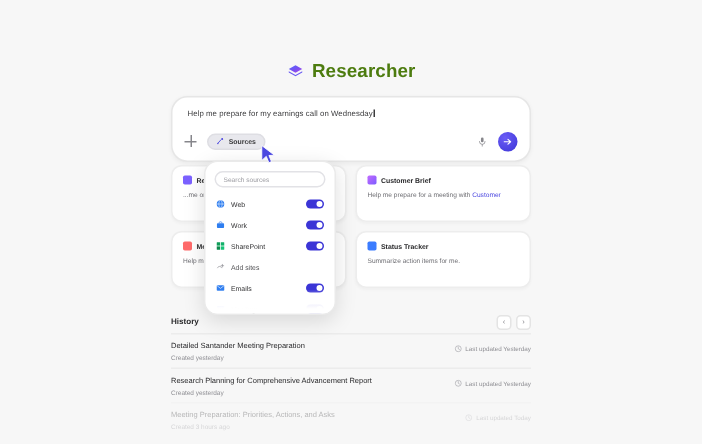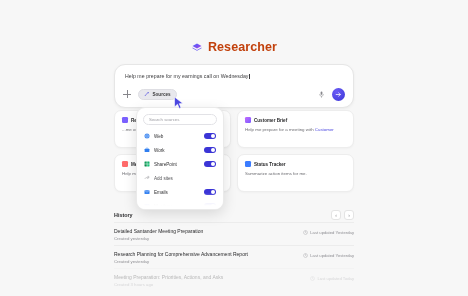--- a/index.html
+++ b/index.html
@@ -10,21 +10,21 @@
     overflow: hidden;
   }
   #app { position: relative; width: 468px; height: 296px; }
 
   
   .title-row {
     position: absolute; left: 0; top: 40px; width: 468px;
     display: flex; align-items: center; justify-content: center; gap: 5px;
   }
   .gem-icon { width: 12px; height: 12px; display: block; }
-  .title-text { font-size: 12.5px; font-weight: bold; color: #c2410c; letter-spacing: .1px; }
+  .title-text { font-size: 12.5px; font-weight: bold; color: #4d7c0f; letter-spacing: .1px; }
 
   
   .composer {
     position: absolute; left: 114px; top: 64px; width: 240px; height: 44px;
     background: #ffffff; border: 1px solid #e6e6e6; border-radius: 11px;
     box-shadow: 0 1px 3px rgba(0,0,0,.05);
   }
   .composer-text {
     position: absolute; left: 10px; top: 8px;
     font-size: 5.2px; color: #3b3b3d; white-space: nowrap; letter-spacing: .05px;

